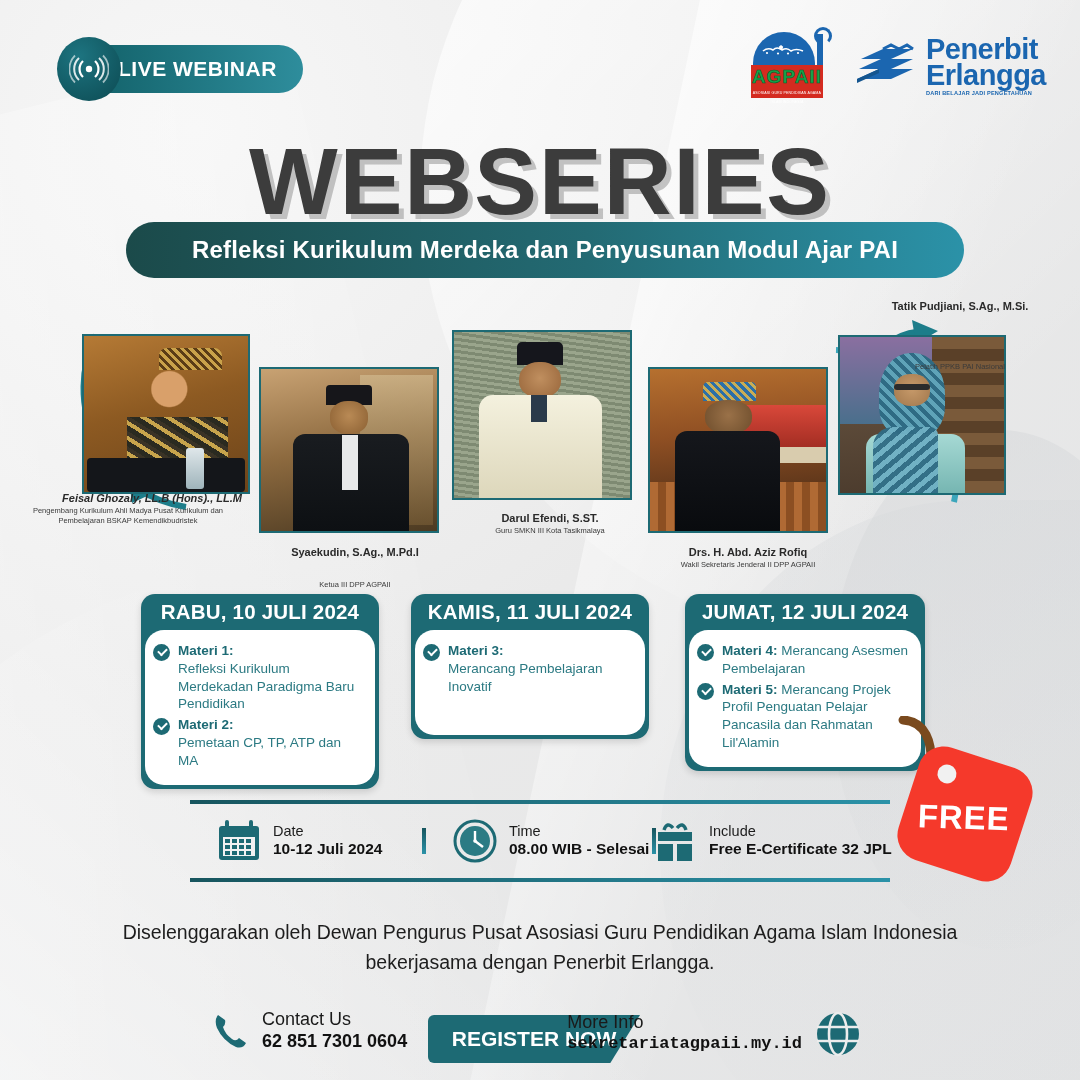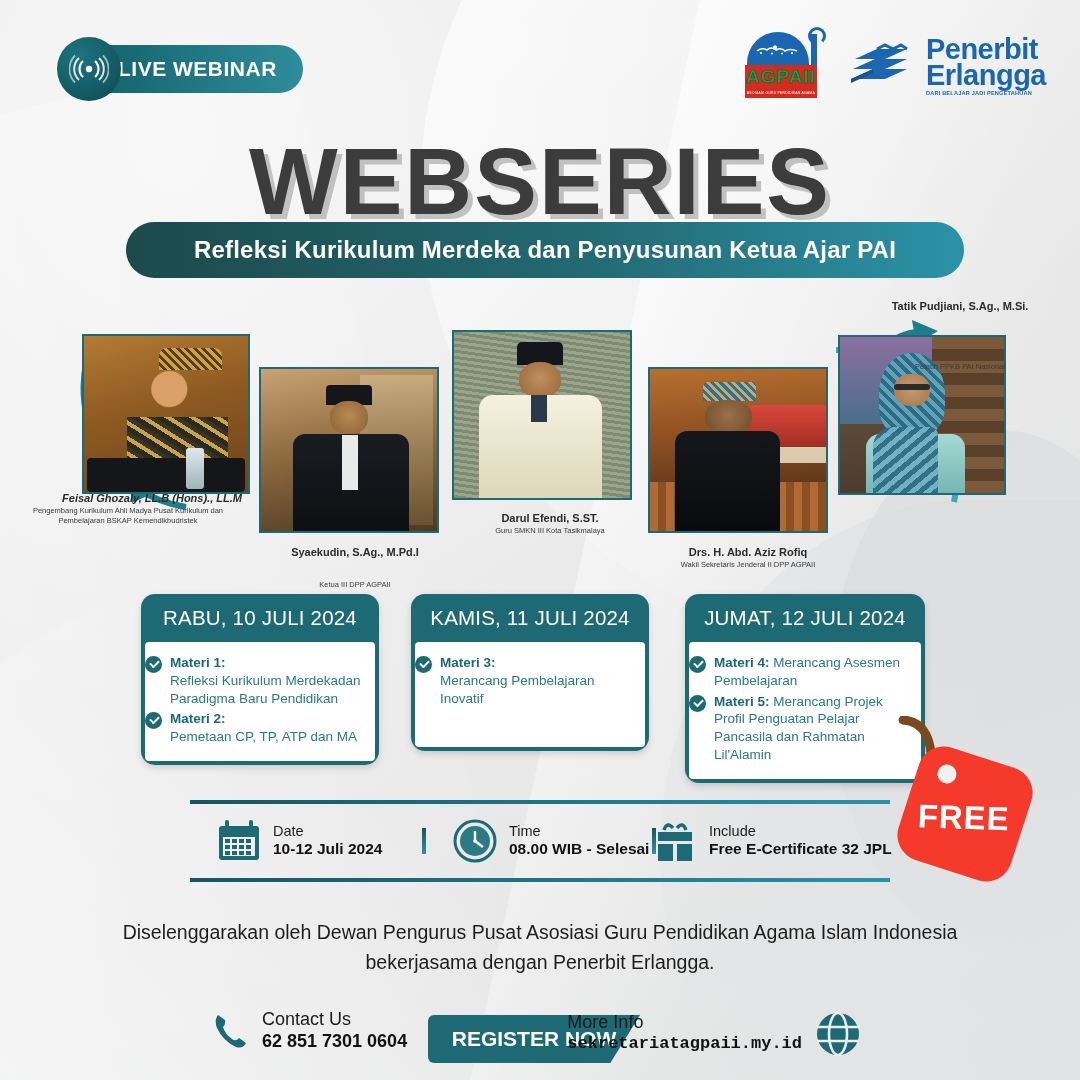--- a/index.html
+++ b/index.html
@@ -61,21 +61,21 @@
   .dome-map{ position:absolute; left:10px; top:14px; width:46px; height:16px; }
   .minaret{ position:absolute; left:66px; top:6px; width:6px; height:34px; background:#1b66b0; }
   .minaret:after{ content:""; position:absolute; left:-3px; top:-7px; width:12px; height:12px;
                   border:3px solid #1b66b0; border-radius:50%; border-bottom-color:transparent; }
   .agpaii-band{ position:absolute; left:0; top:37px; width:72px; height:24px;
                 background:#d42b20; display:flex; align-items:center; justify-content:center; }
   .agpaii-band span{ font-weight:bold; font-size:19px; color:#16a34a; letter-spacing:1px;
                      -webkit-text-stroke:.6px #0b5c2a; }
   .agpaii-sub{ position:absolute; left:0; top:61px; width:72px; height:9px; background:#d42b20;
                color:#fff; font-size:3.6px; text-align:center; line-height:9px; letter-spacing:.1px; }
-  #erlangga-logo{ display:flex; align-items:center; gap:15px; }
+  #erlangga-logo{ display:flex; align-items:center; gap:9px; }
   #erl-books{ width:64px; height:54px; }
   #erl-text{ line-height:.92; }
   #erl-text .l1,#erl-text .l2{ color:#1b66b0; font-weight:bold; font-size:29px; letter-spacing:-.5px; }
   #erl-text .tag{ color:#1b66b0; font-size:5.6px; font-weight:bold; letter-spacing:.2px; margin-top:2px; }
 
   
   #title{
     position:absolute; left:0; right:0; top:128px; text-align:center;
     font-size:94px; font-weight:bold; color:#3c3c3c; letter-spacing:2px;
     text-shadow:5px 5px 0 rgba(150,150,150,.55);
@@ -96,24 +96,24 @@
   .photo .inner{ position:absolute; inset:0; }
   .sp-name{ position:absolute; text-align:center; font-size:11px; font-weight:bold;
             color:#2a2a2a; white-space:nowrap; }
   .sp-role{ position:absolute; text-align:center; font-size:7.5px; color:#3a3a3a;
             line-height:1.35; }
   .arc{ position:absolute; pointer-events:none; }
 
   
   .card{ position:absolute; background:#1d6a74; border-radius:14px;
          box-shadow:0 3px 7px rgba(0,0,0,.14); }
-  .card .head{ height:48px; display:flex; align-items:center; justify-content:center;
-               color:#fff; font-weight:normal; font-size:20.5px; letter-spacing:.2px; }
-  .card .body{ background:#fff; border-radius:4px; margin:0 4px 4px 4px;
-               padding:12px 12px 12px 0; min-height:105px; }
+  .card .head{ height:36px; display:flex; align-items:center; justify-content:center;
+               color:#fff; font-weight:bold; font-size:20.5px; letter-spacing:.2px; }
+  .card .body{ background:#fff; border-radius:19px; margin:0 4px 4px 4px;
+               padding:12px 12px 12px 8px; min-height:105px; }
   .mat{ display:flex; gap:8px; margin-bottom:3px; }
   .chk{ flex:0 0 17px; width:17px; height:17px; border-radius:50%; background:#1d6a74;
         position:relative; margin-top:2px; }
   .chk:after{ content:""; position:absolute; left:4.5px; top:4px; width:7px; height:4px;
               border-left:2px solid #fff; border-bottom:2px solid #fff;
               transform:rotate(-45deg); }
   .mat .tx{ font-size:13.5px; color:#2c7a83; line-height:1.32; }
   .mat .tx b{ color:#1d6a74; }
 
   
@@ -219,21 +219,21 @@
       <div id="erl-text">
         <div class="l1">Penerbit</div>
         <div class="l2">Erlangga</div>
         <div class="tag">DARI BELAJAR JADI PENGETAHUAN</div>
       </div>
     </div>
   </div>
 
   <div id="title">WEBSERIES</div>
   <div id="subtitle-pill">
-    <span>Refleksi Kurikulum Merdeka dan Penyusunan Ketua Ajar PAI</span>
+    <span>Refleksi Kurikulum Merdeka dan Penyusunan Modul Ajar PAI</span>
   </div>
 
   <div class="speaker">
     <svg class="arc" style="left:66px;top:325px;" width="200" height="190">
       <path d="M30 10 A120 120 0 0 0 120 182" stroke="#1d7d8a" stroke-width="6" fill="none"></path>
       <path d="M62 148 L66 178 L92 166" fill="#1d7d8a"></path>
     </svg>
     <div class="photo" style="left:82px;top:334px;width:168px;height:160px;">
       <div class="inner" style="background:
             radial-gradient(circle at 52% 34%, #d9a06a 0 13%, rgba(0,0,0,0) 14%),

